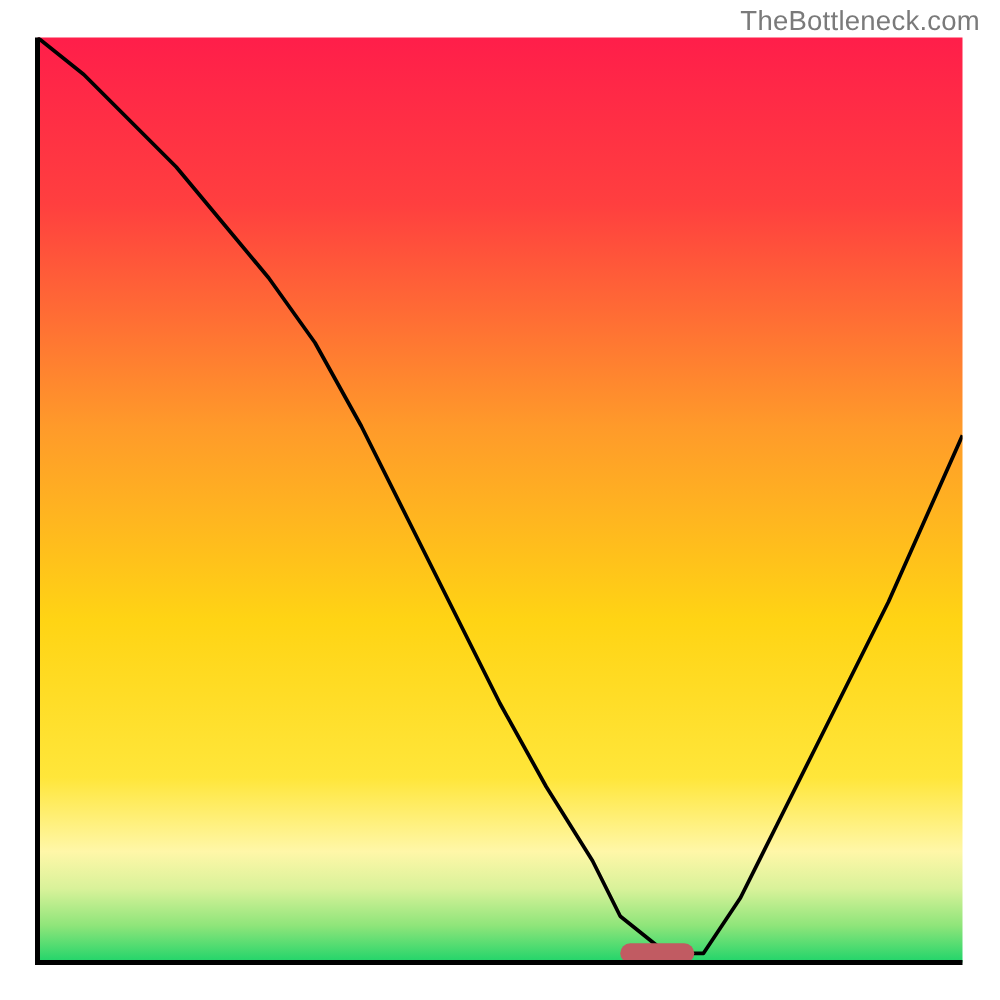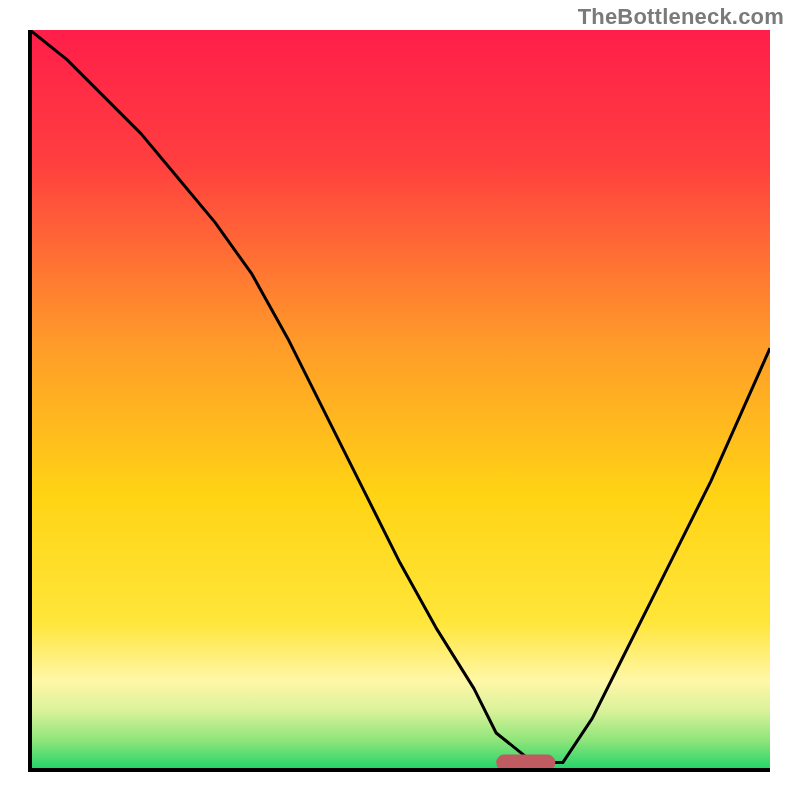--- a/index.html
+++ b/index.html
@@ -26,21 +26,21 @@
     stroke-width: 3;
     fill: none;
     stroke-linejoin: round;
   }
   .wm {
     position: absolute;
     top: 4px;
     right: 16px;
     color: #7a7a7a;
     font-size: 22px;
-    font-weight: 700;
+    font-weight: 400;
     letter-spacing: 0.2px;
   }
 </style>
 </head>
 <body>
 
 <div class="chart">
   <div class="wm">TheBottleneck.com</div>
   <svg width="800" height="800" viewBox="0 0 800 800">
     <defs>

